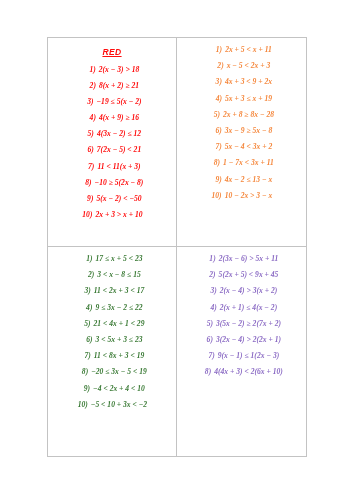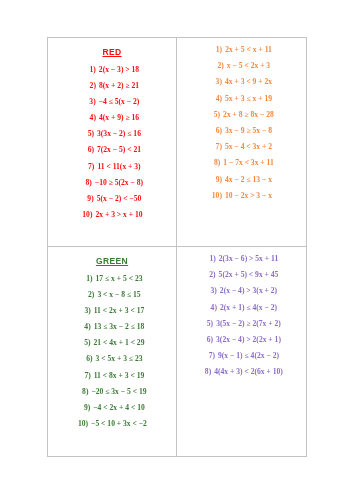--- a/index.html
+++ b/index.html
@@ -26,20 +26,21 @@
     width: 100%;
     height: 100%;
     display: grid;
     grid-template-columns: 1fr 1fr;
     grid-template-rows: 1fr 1fr;
   }
   .cell {
     box-sizing: border-box;
     padding: 8px 2px 4px 2px;
     overflow: hidden;
+    font-style: italic;
   }
   .cell.col-left {
     border-right: 1px solid #c3c3c3;
   }
   .cell.row-top {
     border-bottom: 1px solid #c3c3c3;
   }
   .section-title {
     text-align: center;
     font-family: "Liberation Sans", sans-serif;
@@ -92,29 +93,29 @@
         <li class="item">
             <span class="item-num">1)</span>
             <span class="item-expr">2(x − 3) &gt; 18</span>
           </li>
         <li class="item">
             <span class="item-num">2)</span>
             <span class="item-expr">8(x + 2) ≥ 21</span>
           </li>
         <li class="item">
             <span class="item-num">3)</span>
-            <span class="item-expr">−4 ≤ 5(x − 2)</span>
+            <span class="item-expr">−19 ≤ 5(x − 2)</span>
           </li>
         <li class="item">
             <span class="item-num">4)</span>
             <span class="item-expr">4(x + 9) ≥ 16</span>
           </li>
         <li class="item">
             <span class="item-num">5)</span>
-            <span class="item-expr">3(3x − 2) ≤ 16</span>
+            <span class="item-expr">4(3x − 2) ≤ 12</span>
           </li>
         <li class="item">
             <span class="item-num">6)</span>
             <span class="item-expr">7(2x − 5) &lt; 21</span>
           </li>
         <li class="item">
             <span class="item-num">7)</span>
             <span class="item-expr">11 &lt; 11(x + 3)</span>
           </li>
         <li class="item">
@@ -171,37 +172,36 @@
             <span class="item-expr">4x − 2 ≤ 13 − x</span>
           </li>
         <li class="item">
             <span class="item-num">10)</span>
             <span class="item-expr">10 − 2x &gt; 3 − x</span>
           </li>
       </ul>
     </div>
 
     <div class="cell col-left green">
-      <div class="section-title">GREEN</div>
       <ul class="items">
         <li class="item">
             <span class="item-num">1)</span>
             <span class="item-expr">17 ≤ x + 5 &lt; 23</span>
           </li>
         <li class="item">
             <span class="item-num">2)</span>
             <span class="item-expr">3 &lt; x − 8 ≤ 15</span>
           </li>
         <li class="item">
             <span class="item-num">3)</span>
             <span class="item-expr">11 &lt; 2x + 3 &lt; 17</span>
           </li>
         <li class="item">
             <span class="item-num">4)</span>
-            <span class="item-expr">13 ≤ 3x − 2 ≤ 18</span>
+            <span class="item-expr">9 ≤ 3x − 2 ≤ 22</span>
           </li>
         <li class="item">
             <span class="item-num">5)</span>
             <span class="item-expr">21 &lt; 4x + 1 &lt; 29</span>
           </li>
         <li class="item">
             <span class="item-num">6)</span>
             <span class="item-expr">3 &lt; 5x + 3 ≤ 23</span>
           </li>
         <li class="item">
@@ -244,21 +244,21 @@
         <li class="item">
             <span class="item-num">5)</span>
             <span class="item-expr">3(5x − 2) ≥ 2(7x + 2)</span>
           </li>
         <li class="item">
             <span class="item-num">6)</span>
             <span class="item-expr">3(2x − 4) &gt; 2(2x + 1)</span>
           </li>
         <li class="item">
             <span class="item-num">7)</span>
-            <span class="item-expr">9(x − 1) ≤ 4(2x − 2)</span>
+            <span class="item-expr">9(x − 1) ≤ 1(2x − 3)</span>
           </li>
         <li class="item">
             <span class="item-num">8)</span>
             <span class="item-expr">4(4x + 3) &lt; 2(6x + 10)</span>
           </li>
       </ul>
     </div>
 
   </div>
 </div>

